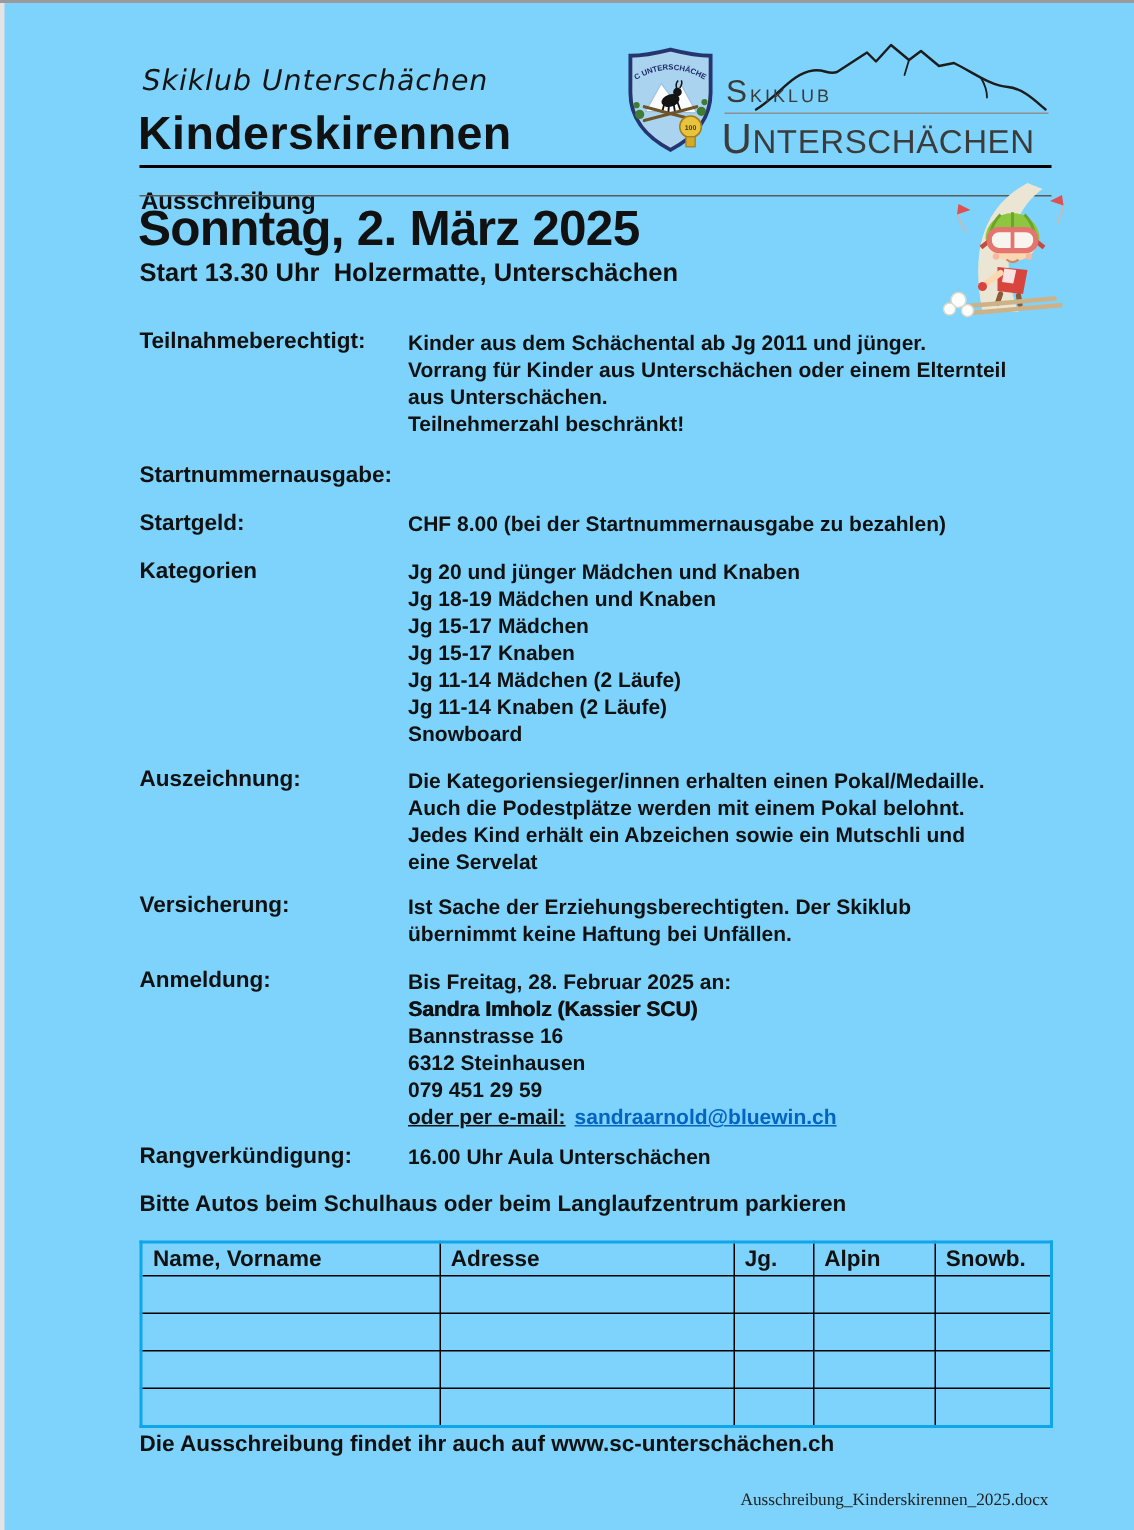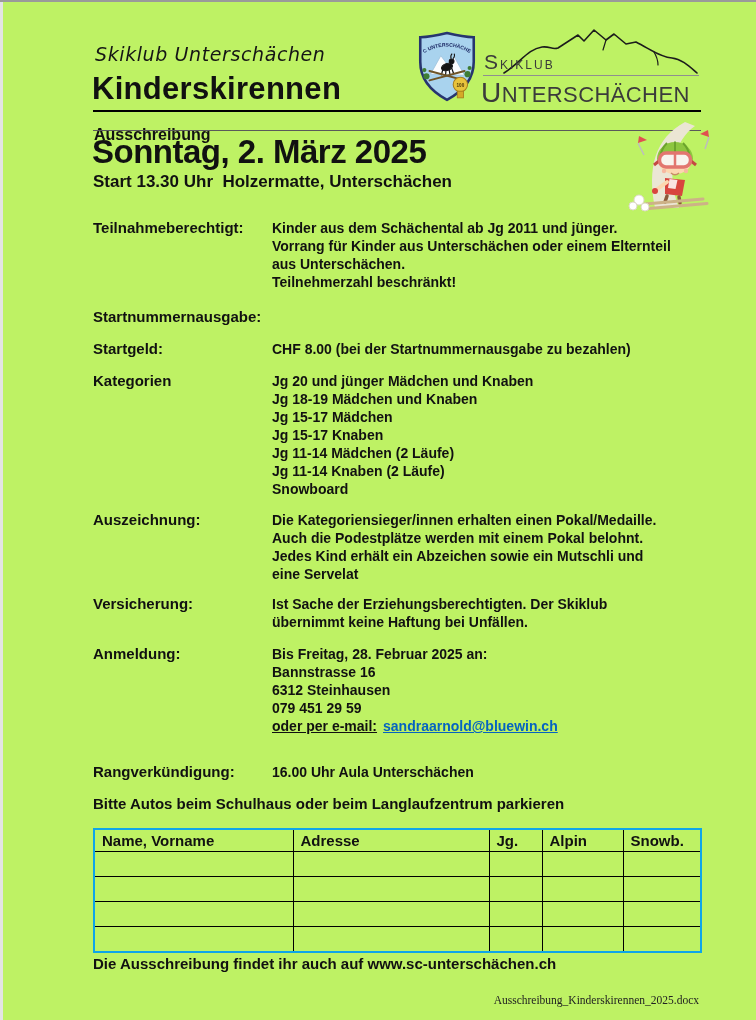--- a/index.html
+++ b/index.html
@@ -1,17 +1,17 @@
 <!DOCTYPE html>
 <html><head>
 <meta charset="utf-8">
 <style>
   html,body { margin:0; padding:0; background:#ffffff; }
   .page {
-    position:relative; width:756px; height:1020px; background:#bef264;
+    position:relative; width:756px; height:1020px; background:#7dd3fc;
     font-family:"Liberation Sans","DejaVu Sans",sans-serif; color:#111;
     overflow:hidden; border-top:2px solid #9a9a9a; box-sizing:border-box;
   }
   .edge-left { position:absolute; left:0; top:0; width:3px; height:100%; background:#e4e4e4; }
 
   
   .club-script {
     position:absolute; left:95px; top:41px; font-size:19px; font-style:italic;
     font-family:"DejaVu Sans",sans-serif; letter-spacing:0.6px; color:#151515;
   }
@@ -199,30 +199,31 @@
       <div class="val">
         <div>Ist Sache der Erziehungsberechtigten. Der Skiklub</div>
         <div>übernimmt keine Haftung bei Unfällen.</div>
       </div>
     </div>
 
     <div class="row" style="margin-top:14px">
       <div class="lbl">Anmeldung:</div>
       <div class="val">
         <div>Bis Freitag, 28. Februar 2025 an:</div>
+        <div class="heavy">Sandra Imholz (Kassier SCU)</div>
         <div>Bannstrasse 16</div>
         <div>6312 Steinhausen</div>
         <div>079 451 29 59</div>
         <div>
           <span class="email-label">oder per e-mail:</span><a class="email-link" href="#">sandraarnold@bluewin.ch</a>
         </div>
       </div>
     </div>
 
-    <div class="row" style="margin-top:28px">
+    <div class="row" style="margin-top:9px">
       <div class="lbl">Rangverkündigung:</div>
       <div class="val">
         <div>16.00 Uhr Aula Unterschächen</div>
       </div>
     </div>
 
     <div class="parking">Bitte Autos beim Schulhaus oder beim Langlaufzentrum parkieren</div>
 
     <table class="signup">
       <colgroup>

